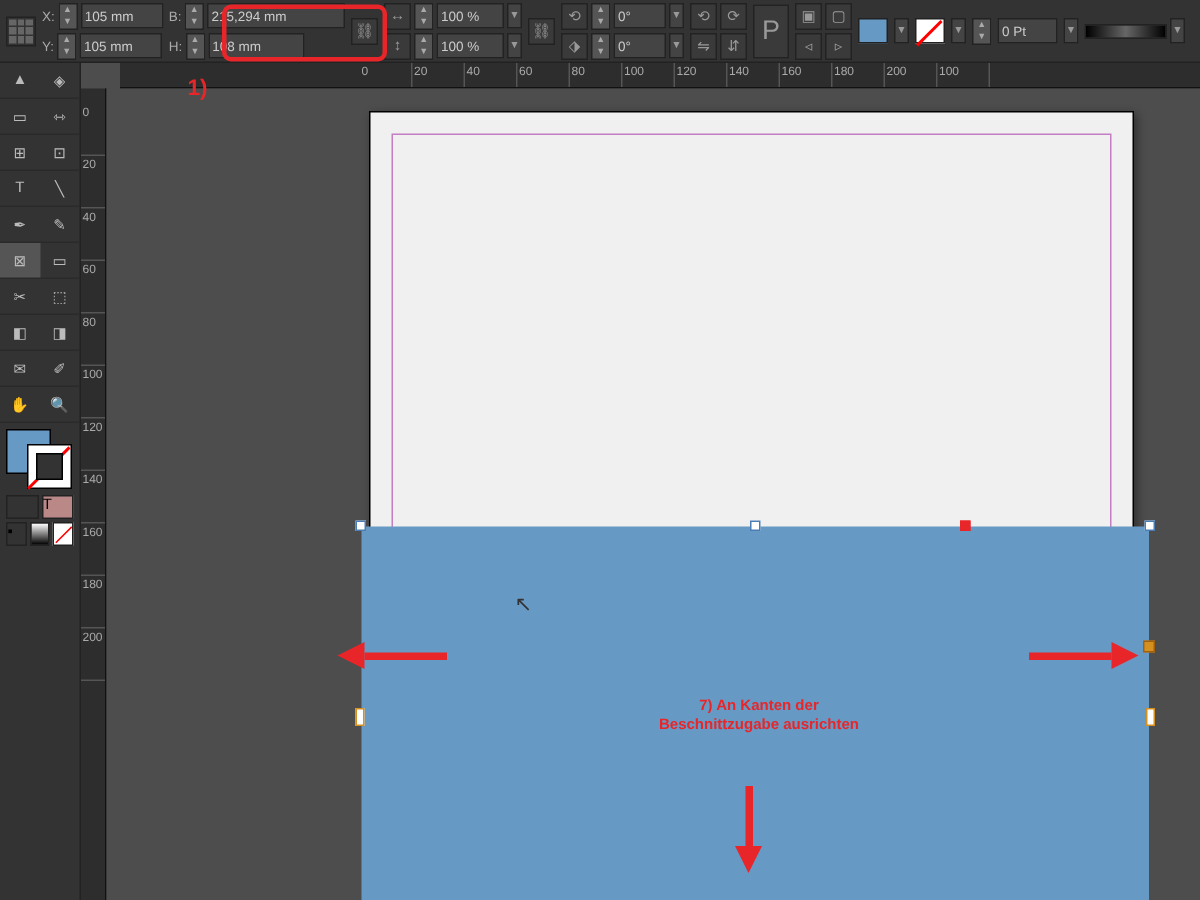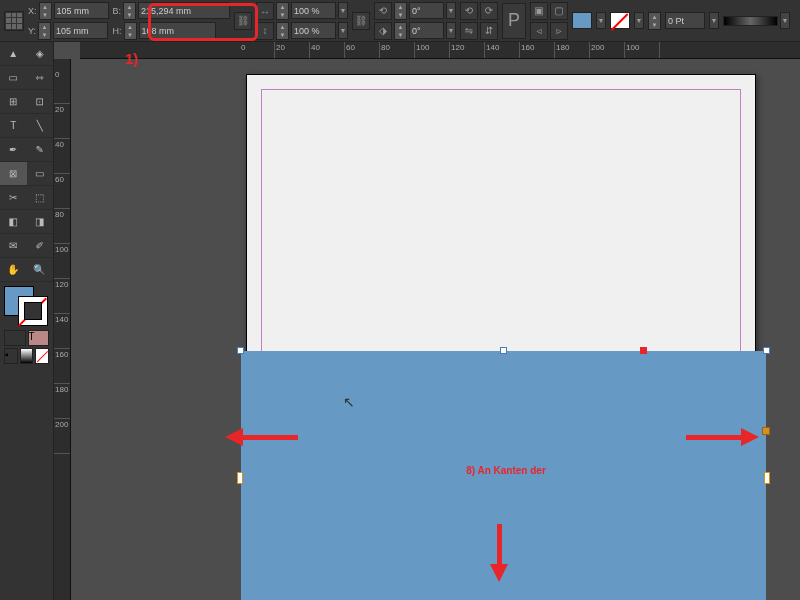--- a/index.html
+++ b/index.html
@@ -99,21 +99,21 @@
           <div>▼</div>
         </div>
         <input class="tb-input" style="width: 92px;" value="215,294 mm">
       </div>
     <div class="tb-row">
         <span class="tb-label">H:</span>
         <div class="spinner">
           <div>▲</div>
           <div>▼</div>
         </div>
-        <input class="tb-input" style="width: 77px;" value="108 mm">
+        <input class="tb-input" style="width: 64px;" value="108 mm">
       </div>
   </div>
   <div class="tb-icon">⛓</div>
   <div class="tb-group">
     <div class="tb-row">
         <div class="tb-icon">↔</div>
         <div class="spinner">
           <div>▲</div>
           <div>▼</div>
         </div>
@@ -294,21 +294,22 @@
       <div class="sel-handle center" style="left:76%;top:-4px"></div>
       <div class="sel-handle" style="right:-4px;top:-4px"></div>
       <div class="sel-side" style="left:-4px;top:50%;margin-top:-6px"></div>
       <div class="sel-side" style="right:-4px;top:50%;margin-top:-6px"></div>
       <div class="grad-stop" style="right:-4px;top:30%"></div>
     </div>
   </div>
   <div class="cursor-arrow">↖</div>
 
   <div class="anno anno-2">
-    <div>8) An Kanten der</div>
+    <div>7) An Kanten der</div>
+    <div>Beschnittzugabe ausrichten</div>
   </div>
   <div class="arrow" style="left:202px;top:378px">
       <div class="arrow-line" style="width:55px;height:5px;left:-30px;top:-2px"></div>
       <div class="arrow-head left" style="left:-48px;top:-9px"></div>
     </div>
   <div class="arrow" style="left:640px;top:378px">
       <div class="arrow-line" style="width:55px;height:5px;left:-25px;top:-2px"></div>
       <div class="arrow-head right" style="left:30px;top:-9px"></div>
     </div>
   <div class="arrow" style="left:428px;top:480px">

